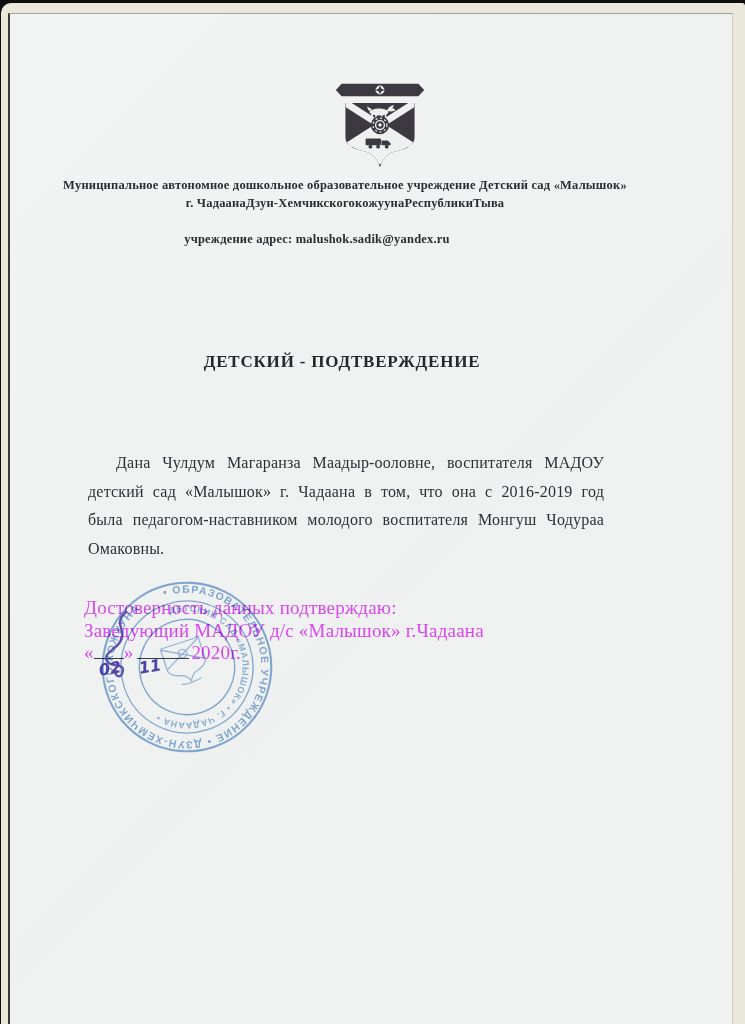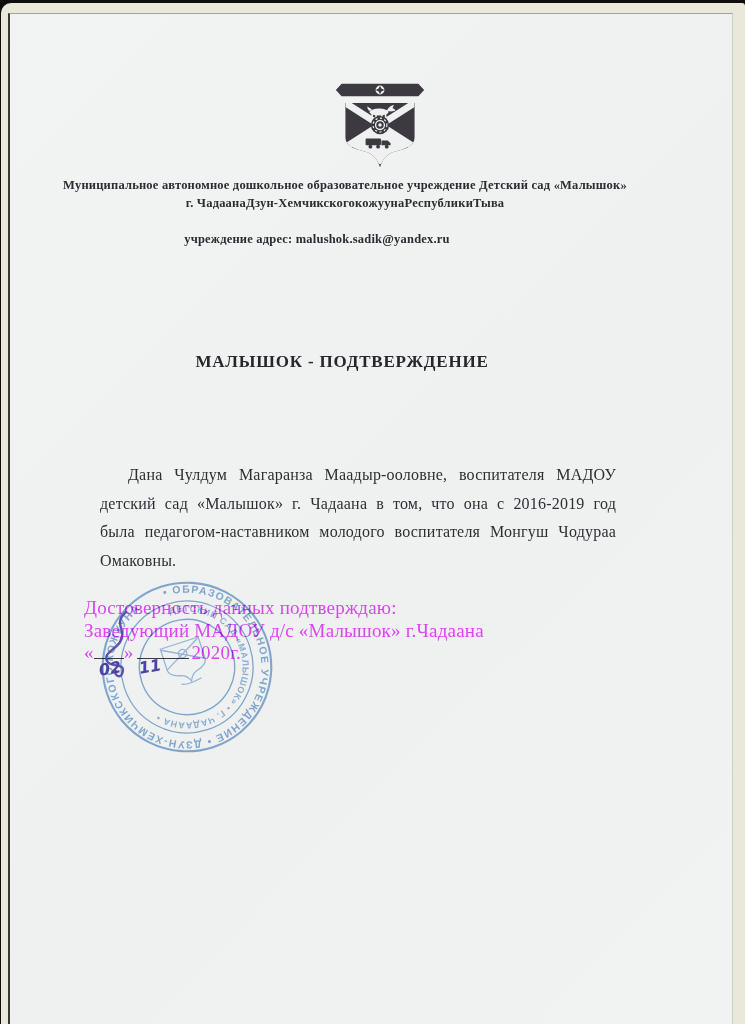--- a/index.html
+++ b/index.html
@@ -38,21 +38,21 @@
   .doc-title{
     position:absolute;left:84px;top:352px;width:516px;
     text-align:center;font-weight:bold;font-size:17px;letter-spacing:0.8px;
     color:#26262c;
   }
 
   .body-par{
     position:absolute;left:84px;top:445px;width:516px;
     font-size:16px;line-height:28.5px;color:#2e2e35;
     text-align:justify;text-indent:28px;word-spacing:1.5px;letter-spacing:0.2px;
-    margin:16px;
+    margin:4px;
   }
 
   .sig-block{
     position:absolute;left:84px;top:597px;width:430px;
     font-size:19px;line-height:22.5px;color:#d946ef;letter-spacing:0.2px;
   }
   .blank{
     display:inline-block;border-bottom:1px solid #3a3a40;height:14px;
     vertical-align:baseline;
   }
@@ -127,21 +127,21 @@
   </svg>
 
   <div class="org-header">
     <div>Муниципальное автономное дошкольное образовательное учреждение Детский сад «Малышок»</div>
     <div>г. ЧадаанаДзун-ХемчикскогокожуунаРеспубликиТыва</div>
   </div>
   <div class="address-block">
     <div class="address-line2">учреждение адрес: malushok.sadik@yandex.ru</div>
   </div>
 
-  <div class="doc-title">МАЛЫШОК - ПОДТВЕРЖДЕНИЕ</div>
+  <div class="doc-title">ДЕТСКИЙ - ПОДТВЕРЖДЕНИЕ</div>
 
   <p class="body-par">Дана Чулдум Магаранза Маадыр-ооловне, воспитателя МАДОУ детский сад «Малышок» г. Чадаана в том, что она с 2016-2019 год была педагогом-наставником молодого воспитателя Монгуш Чодураа Омаковны.</p>
 
   <div class="sig-block">
     <div>Достоверность данных подтверждаю:</div>
     <div>Заведующий МАДОУ д/с «Малышок» г.Чадаана</div>
     <div>
       <span>«</span><span class="blank day-blank"></span><span>»</span><span class="blank month-blank"></span><span>2020г.</span>
     </div>
   </div>

